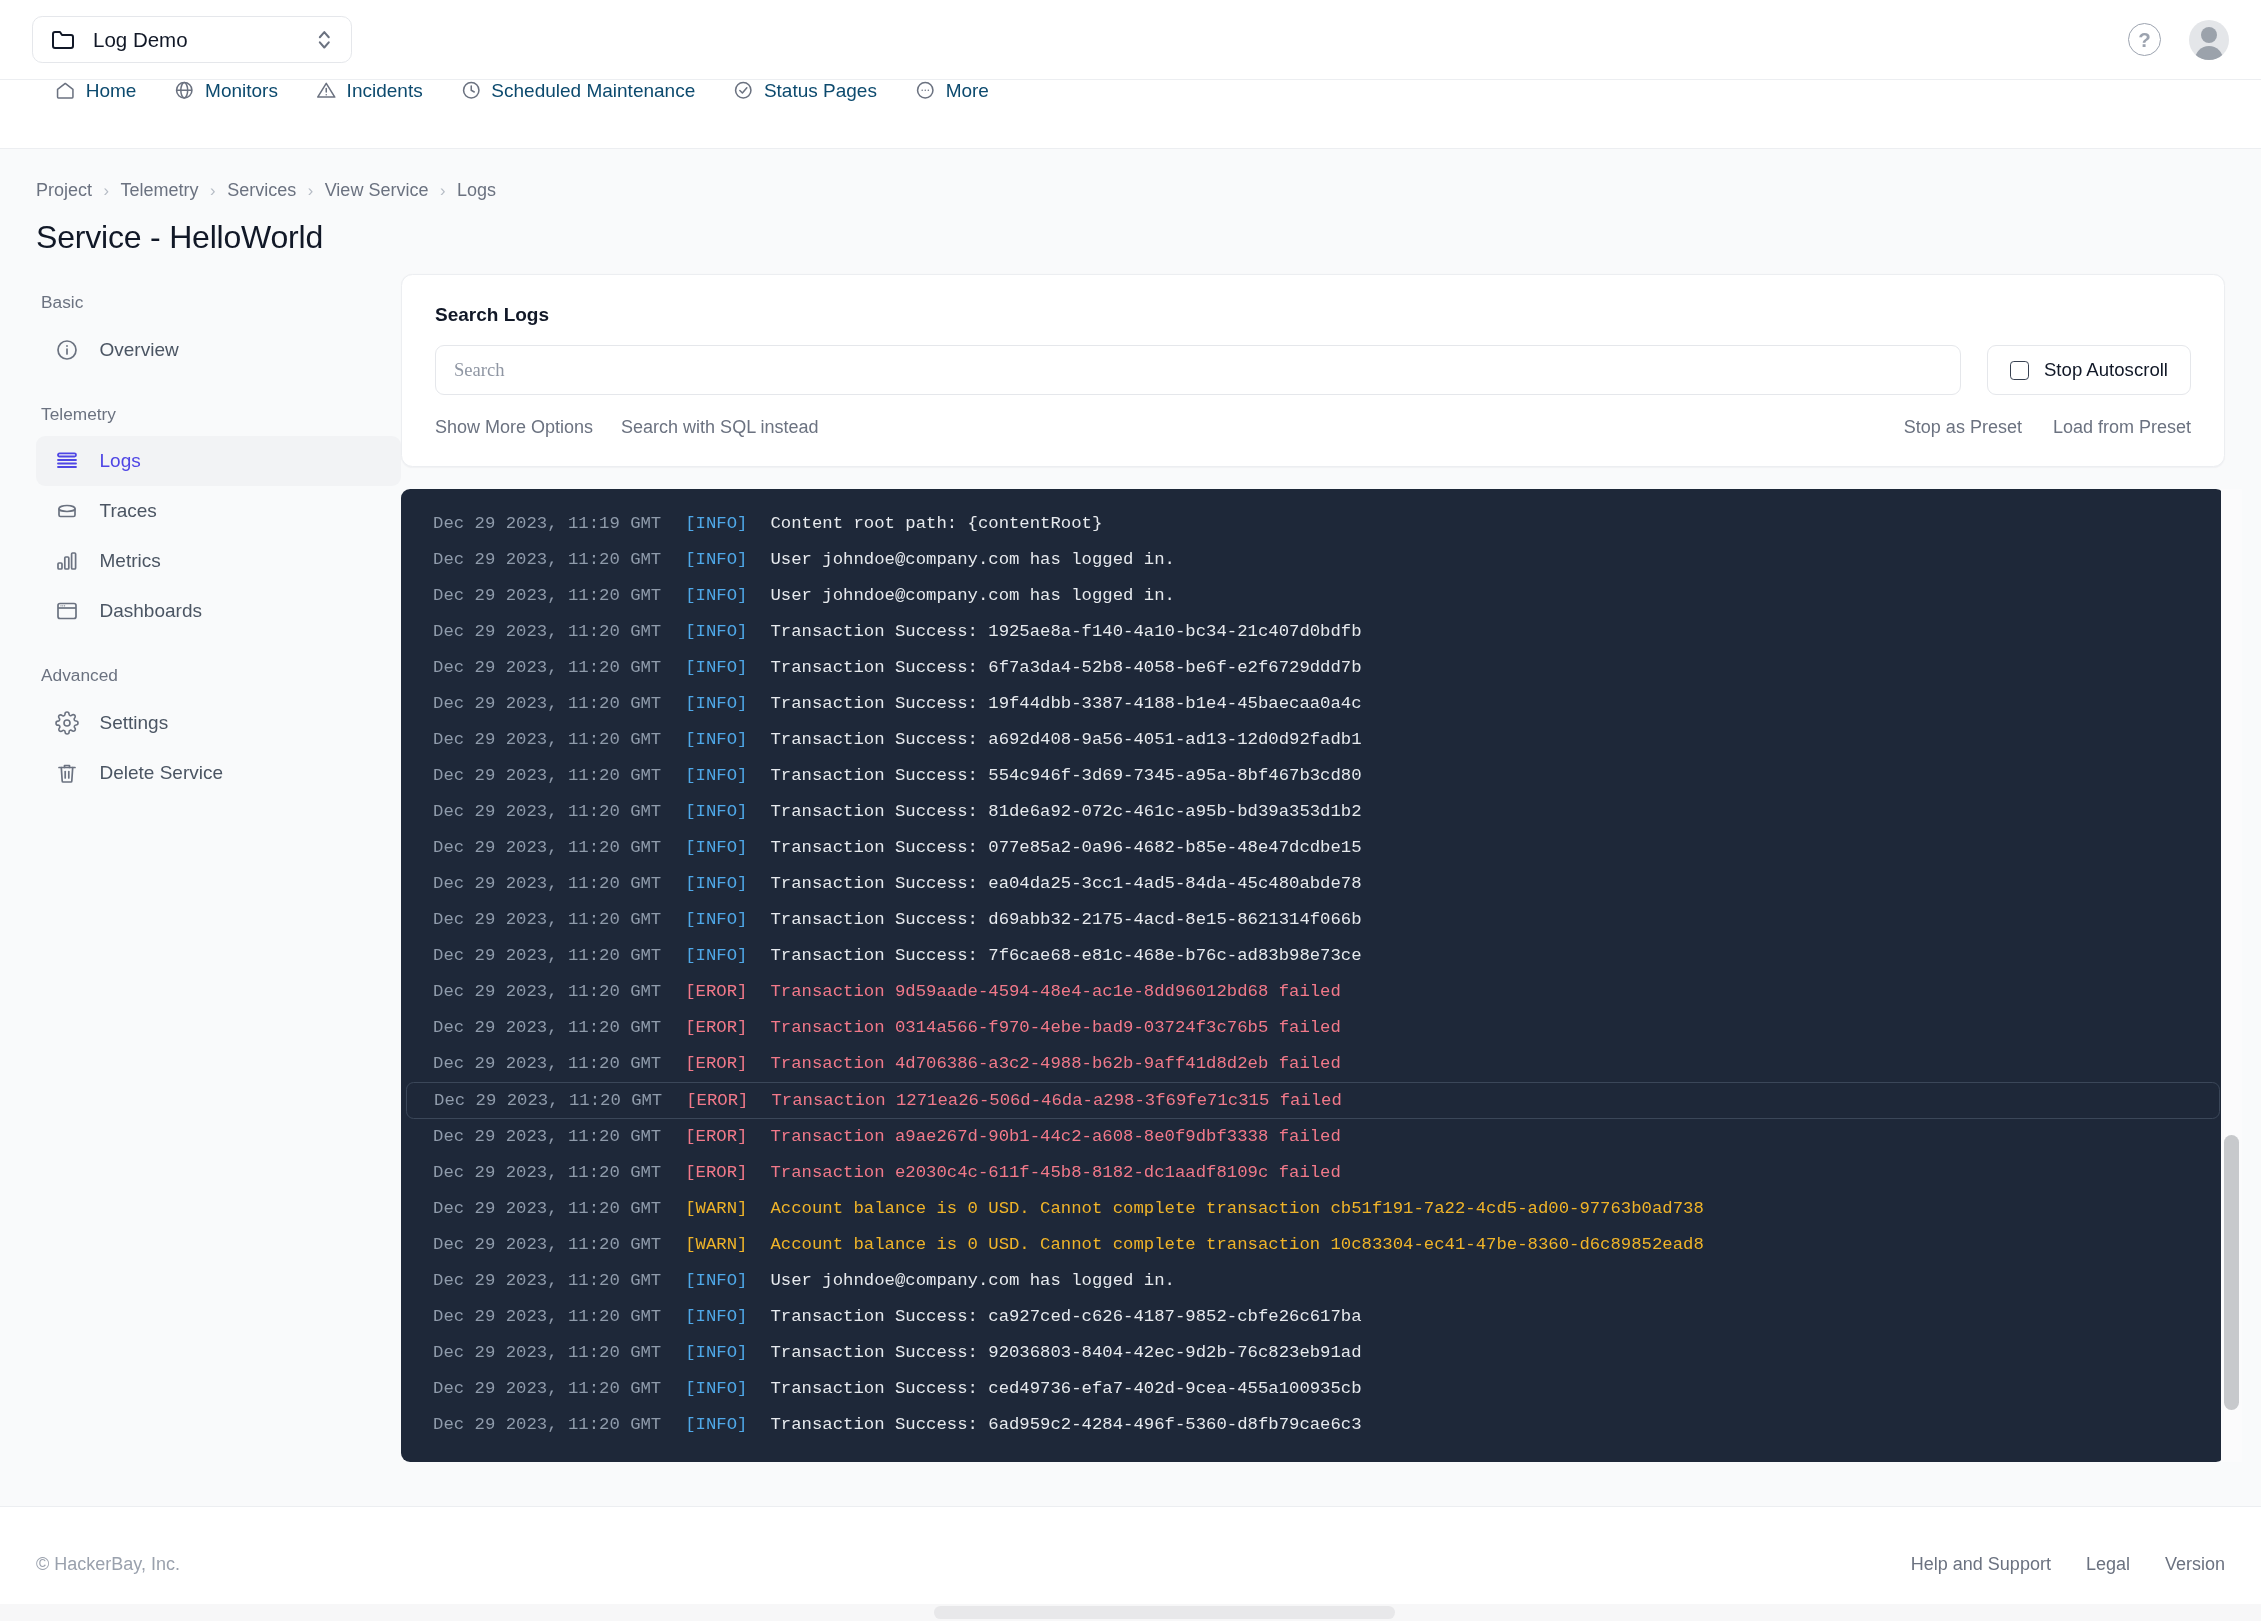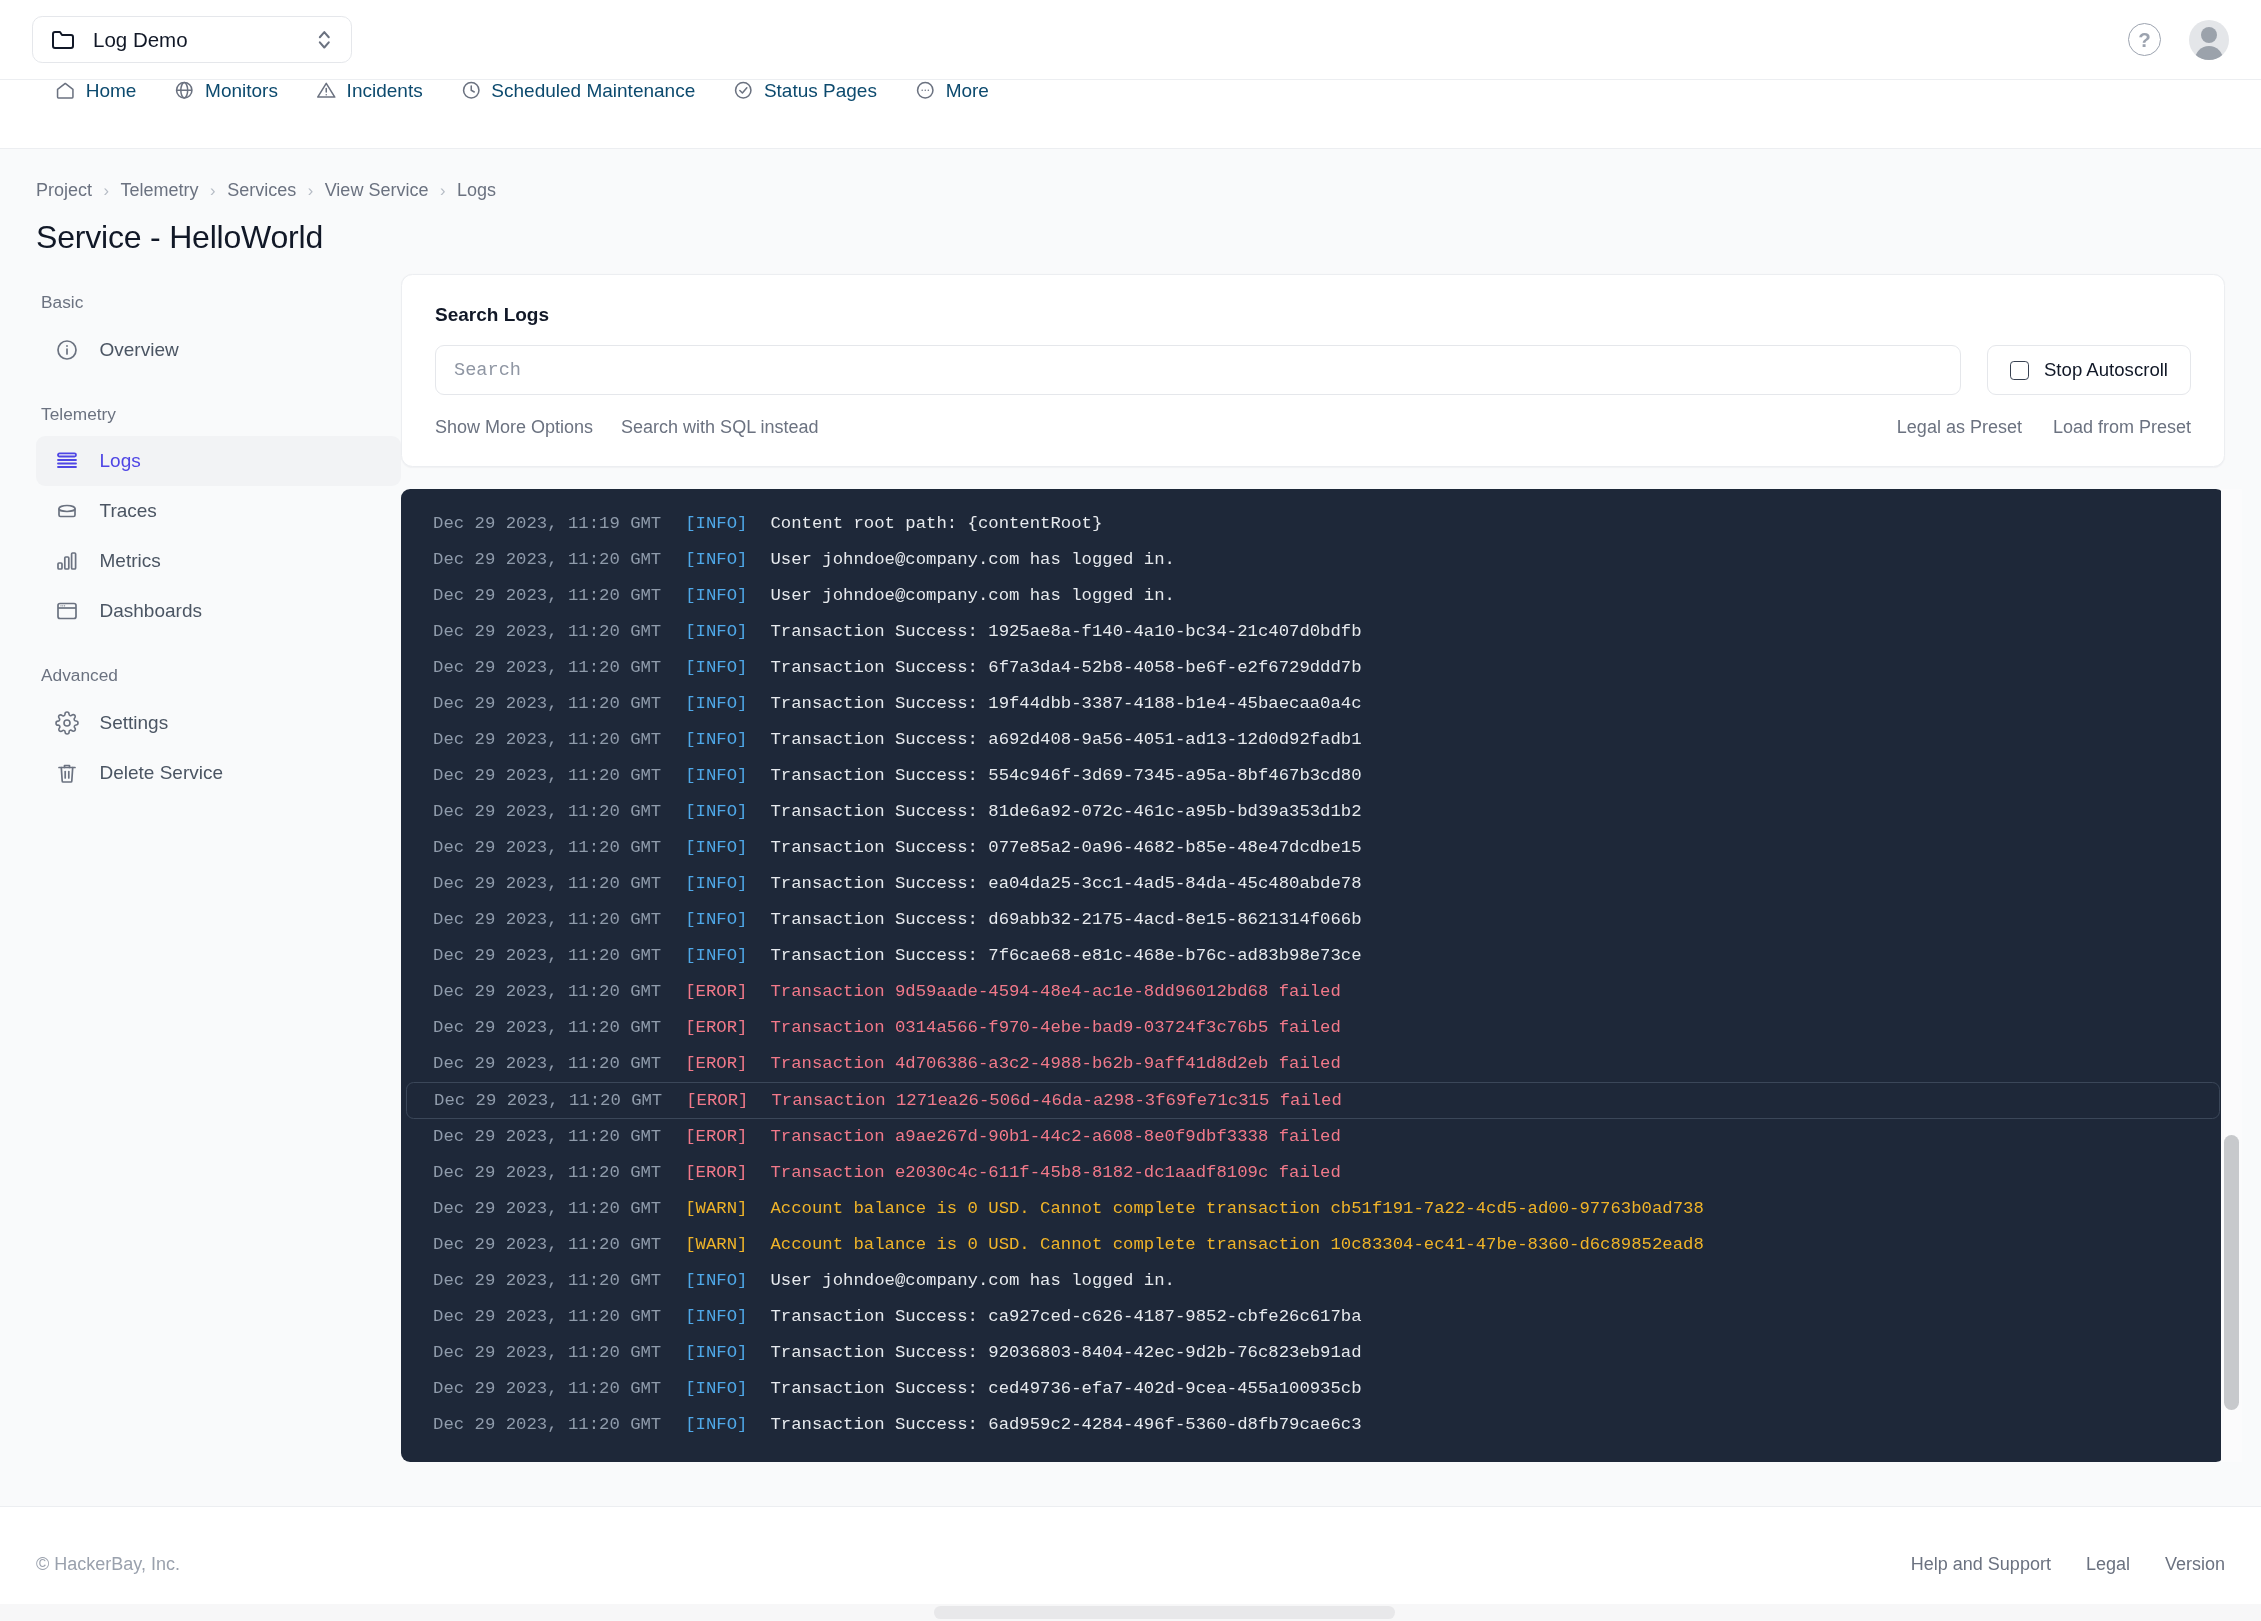--- a/index.html
+++ b/index.html
@@ -77,21 +77,21 @@
   .main { flex: 1 1 auto; padding-top: 0px; min-width: 0; }
 
   .search-card {
     background: #ffffff; border: 1.3px solid #eceef1; border-radius: 11.5px;
     padding: 29px 33px 28px 33px; box-shadow: 0 0.6px 1.3px rgba(16,24,40,0.04);
   }
   .search-card h3 { font-size: 19px; color: #111827; font-weight: 600; margin-bottom: 19px; }
   .search-row { display: flex; align-items: center; gap: 25.6px; }
   .search-input {
     flex: 1 1 auto; height: 50px; border: 1.3px solid #e5e7eb; border-radius: 9px;
-    padding: 0 18px; font-size: 18.6px; color: #111827; font-family: Liberation Mono, monospace;
+    padding: 0 18px; font-size: 18.6px; color: #111827; font-family: Liberation Serif, serif;
     outline: none; background: #fff;
   }
   .search-input::placeholder { color: #8f96a3; }
   .autoscroll-btn {
     display: flex; align-items: center; gap: 15.4px; height: 50px; padding: 0 22px;
     border: 1.3px solid #e5e7eb; border-radius: 9px; background: #fff;
     font-size: 18.6px; color: #111827; cursor: pointer; white-space: nowrap;
   }
   .chk { width: 19px; height: 19px; border: 1.9px solid #374151; border-radius: 3.8px; }
 
@@ -346,21 +346,21 @@
               <span class="chk"></span>
               <span>Stop Autoscroll</span>
             </div>
           </div>
           <div class="links-row">
             <div class="links-left">
               <span class="lnk">Show More Options</span>
               <span class="lnk">Search with SQL instead</span>
             </div>
             <div class="links-right">
-              <span class="lnk">Legal as Preset</span>
+              <span class="lnk">Stop as Preset</span>
               <span class="lnk">Load from Preset</span>
             </div>
           </div>
         </div>
 
         <div class="log-wrap">
           <div class="log-panel" id="log-panel">
               <div class="log-row info"><span class="ts">Dec 29 2023, 11:19 GMT</span><span class="lvl">[INFO]</span><span class="msg">Content root path: {contentRoot}</span></div>
               <div class="log-row info"><span class="ts">Dec 29 2023, 11:20 GMT</span><span class="lvl">[INFO]</span><span class="msg">User johndoe@company.com has logged in.</span></div>
               <div class="log-row info"><span class="ts">Dec 29 2023, 11:20 GMT</span><span class="lvl">[INFO]</span><span class="msg">User johndoe@company.com has logged in.</span></div>

